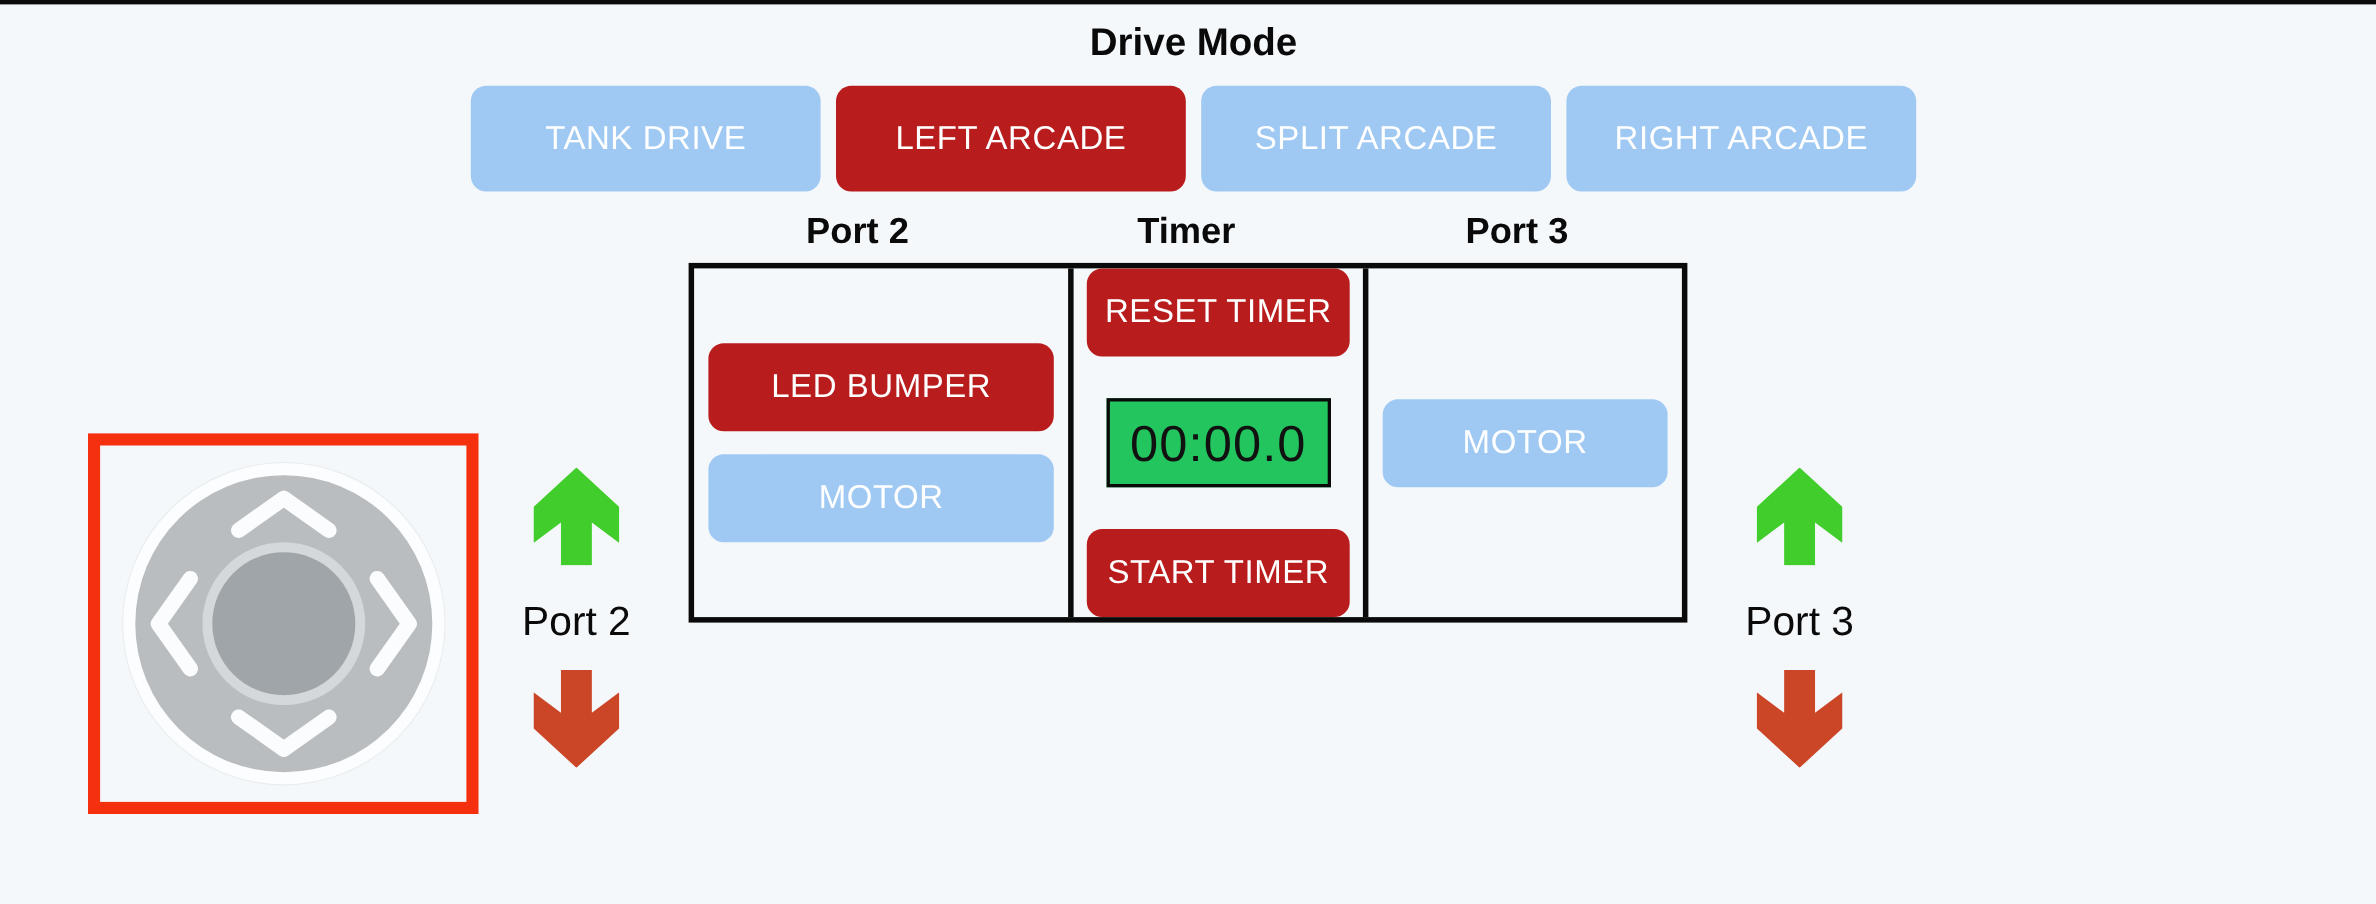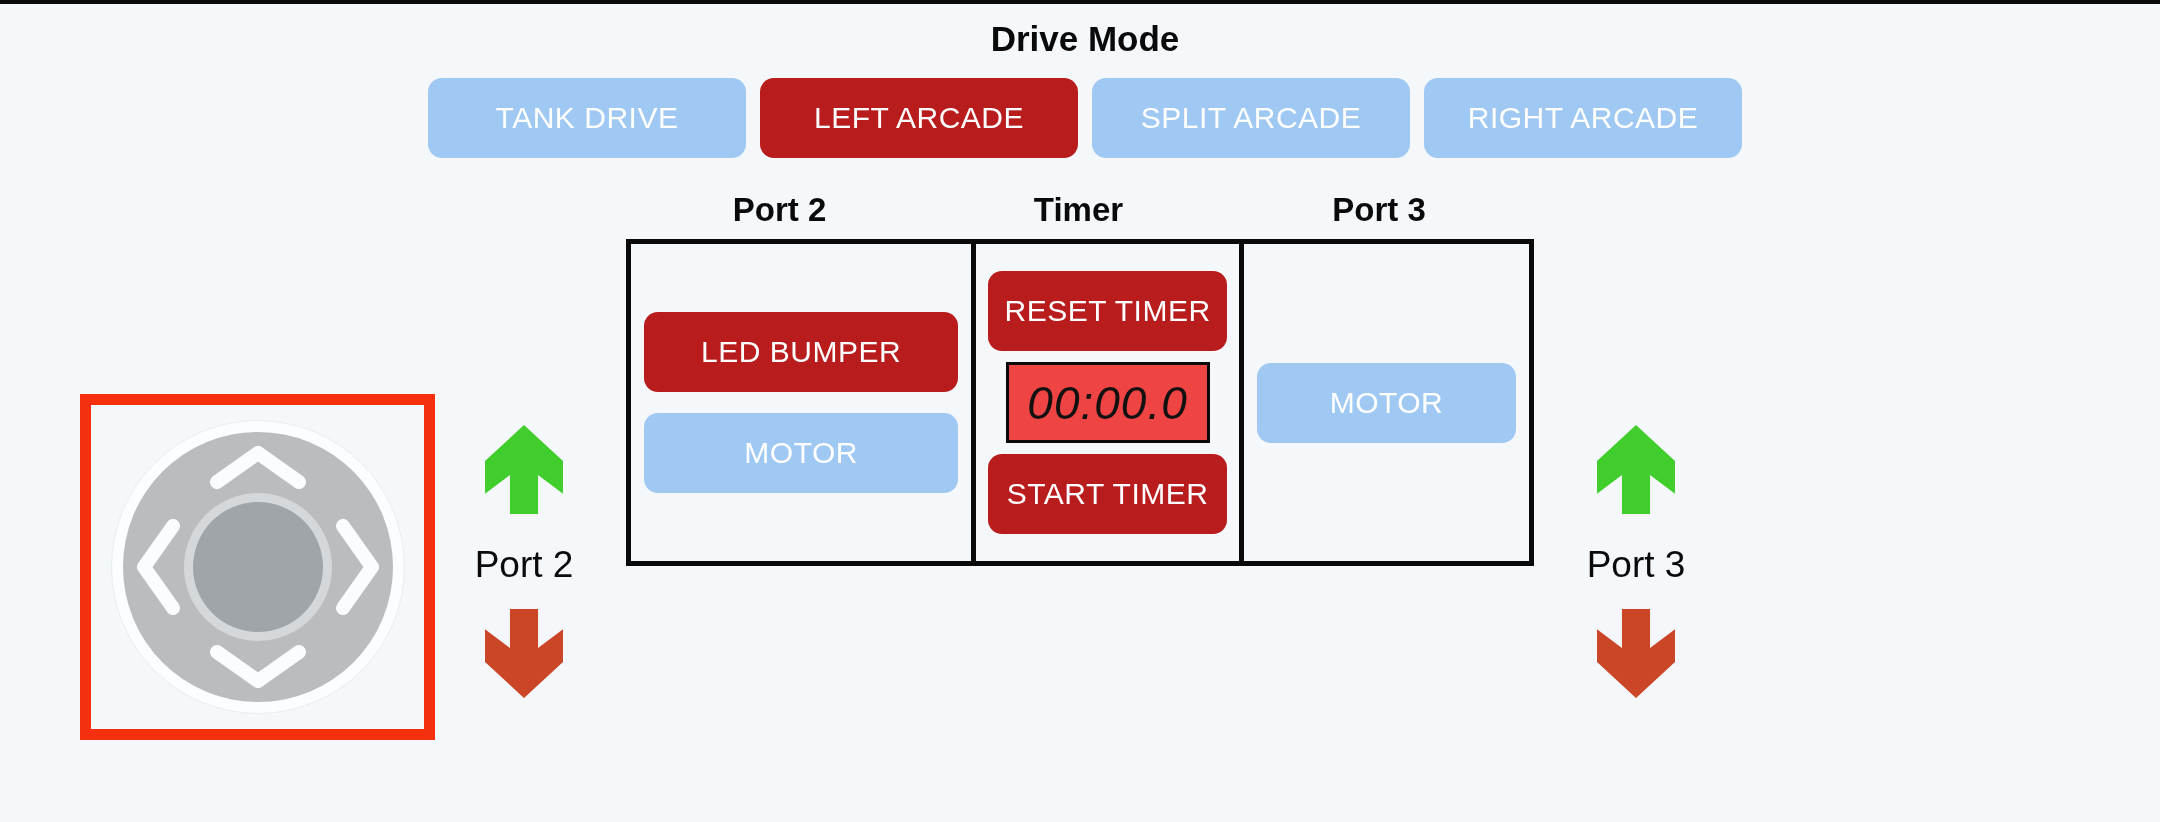--- a/index.html
+++ b/index.html
@@ -26,21 +26,21 @@
   }
   .btn {
     display: flex; align-items: center; justify-content: center;
     color: #ffffff; font-size: 30px;
     border: none; border-radius: 14px;
     background: #9fc9f3;
     cursor: pointer;
     font-family: "Liberation Sans", sans-serif;
     letter-spacing: 0.5px;
   }
-  .mode-btn { width: 318px; height: 80px; }
+  .mode-btn { width: 318px; height: 96px; }
   .btn.active { background: #b91c1c; }
   .btn.inactive { background: #9fc9f3; }
 
   .col-header {
     position: absolute; top: 190px; height: 40px;
     text-align: center; font-size: 33px; font-weight: bold; color: #0a0a0a;
     line-height: 40px;
   }
   .hdr-port2 { left: 626px; width: 307px; }
   .hdr-timer { left: 933px; width: 291px; }
@@ -53,34 +53,33 @@
     border: 5px solid #0a0a0a;
     display: flex; flex-direction: row;
     background: #f5f8fa;
   }
   .cell {
     box-sizing: border-box;
     display: flex; flex-direction: column;
     align-items: center; justify-content: center;
   }
   .cell-port2 { width: 364px; gap: 21px; }
-  .cell-timer { width: 291px; border-left: 5px solid #0a0a0a; border-right: 5px solid #0a0a0a; gap: 11px; }
+  .cell-timer { width: 291px; border-left: 5px solid #0a0a0a; border-right: 5px solid #0a0a0a; gap: 11px; justify-content: space-between; }
   .cell-port3 { width: 305px; gap: 21px; }
   .device-btn { width: calc(100% - 26px); height: 80px; }
   .timer-btn { width: calc(100% - 24px); height: 80px; }
 
   .timer-display {
     box-sizing: border-box;
     width: 204px; height: 81px;
-    background: #ef4444;
+    background: #22c55e;
     border: 3px solid #0a0a0a;
     display: flex; align-items: center; justify-content: center;
     font-size: 46px; color: #111111;
     letter-spacing: 1px;
-    font-style: italic;
   }
 
   
   .joystick-frame {
     position: absolute; left: 80px; top: 394px;
     width: 355px; height: 346px;
     box-sizing: border-box;
     border: 11px solid #f5300e;
     background: #f5f8fa;
     display: flex; align-items: center; justify-content: center;

